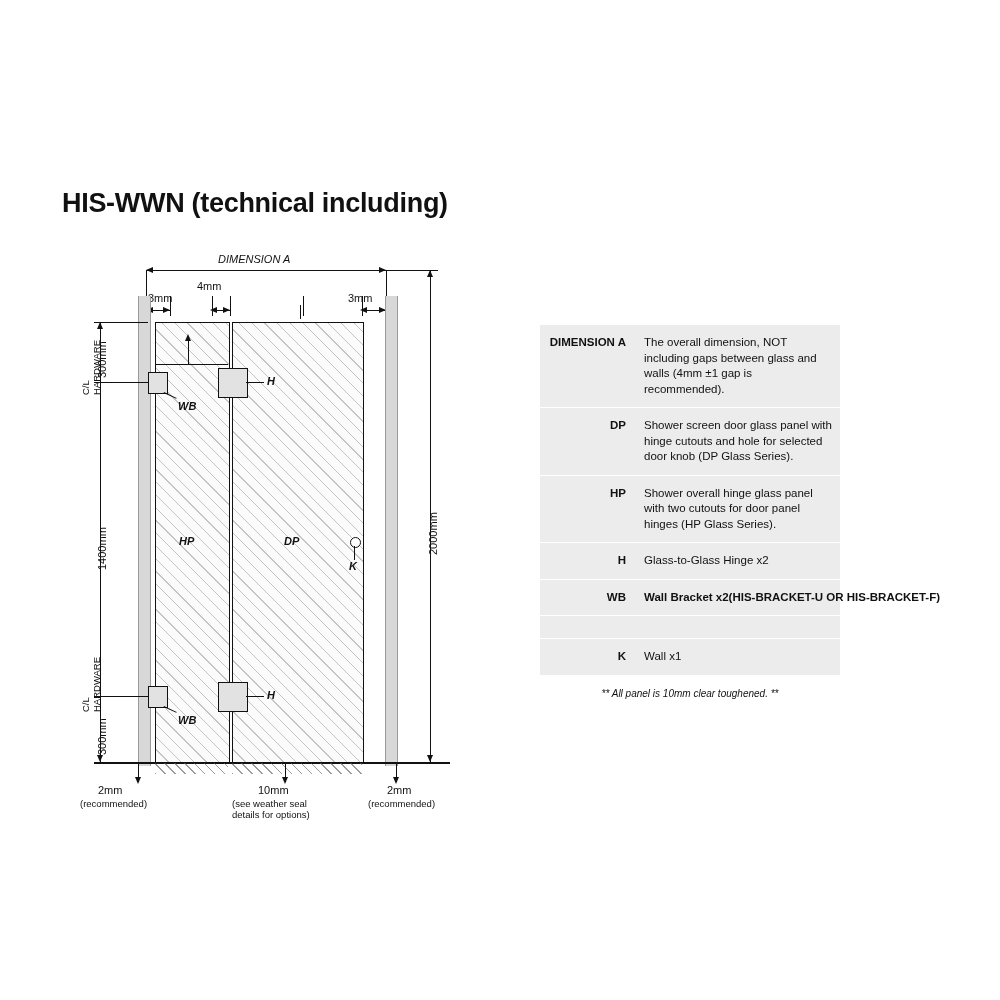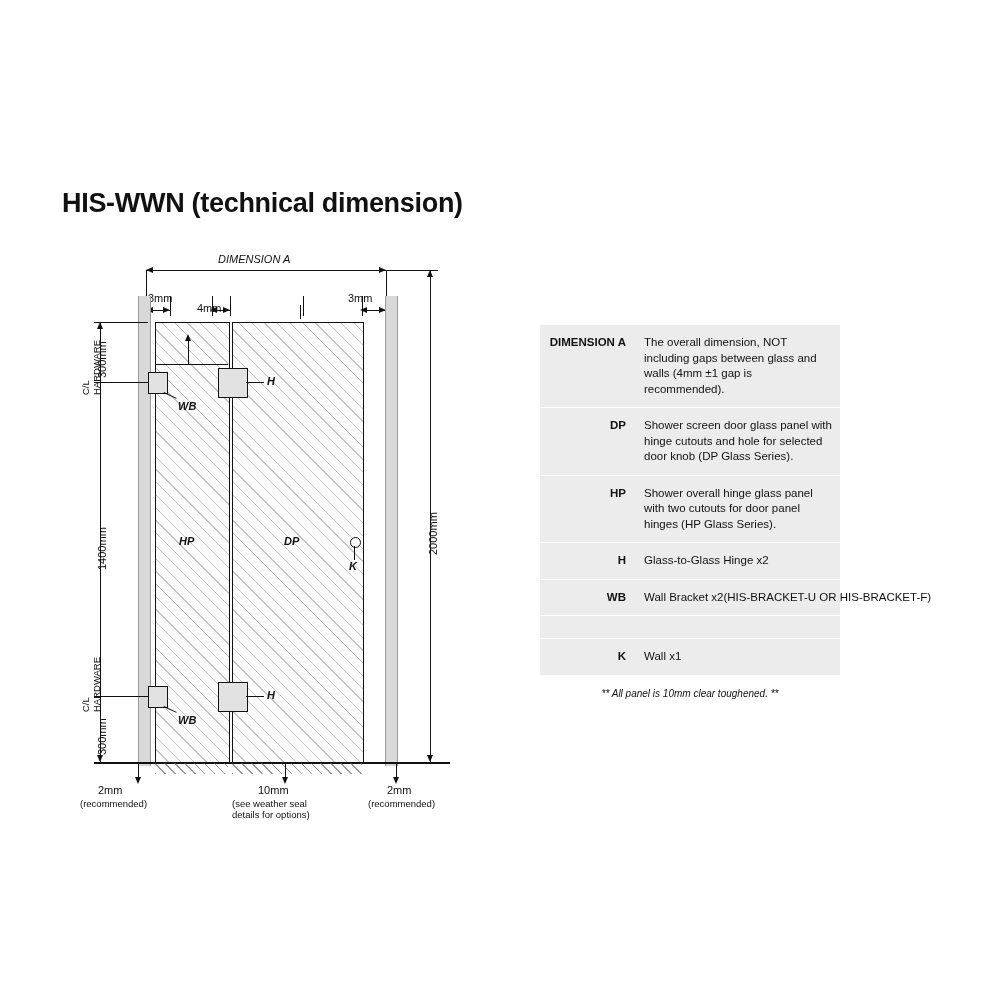--- a/index.html
+++ b/index.html
@@ -142,46 +142,46 @@
     box-sizing: border-box;
     line-height: 1.35;
   }
   .lrow .val {
     flex: 1;
     padding: 10px 8px 10px 8px;
     line-height: 1.35;
     box-sizing: border-box;
     white-space: pre-line;
   }
-  .lrow.wide .val { white-space: nowrap; }
+  .lrow.wide .val { white-space: nowrap; font-weight: bold; }
   .lrow.spacer { min-height: 22px; }
   #legend-footnote {
     padding: 12px 10px 14px 10px;
     text-align: center;
     font-size: 10px;
     font-style: italic;
     background: #ffffff;
   }
 </style>
 </head>
 <body>
 
-<div id="page-title">HIS-WWN (technical dimension)</div>
+<div id="page-title">HIS-WWN (technical including)</div>
 
 <div id="drawing">
 
   <div class="lbl it" style="left:158px; top:3px;">DIMENSION A</div>
   <div class="line hline" style="left:86px; top:20px; width:240px;"></div>
   <div class="arrowhead ah-left" style="left:86px; top:17px;"></div>
   <div class="arrowhead ah-right" style="left:319px; top:17px;"></div>
   <div class="line vline" style="left:86px; top:20px; height:45px;"></div>
   <div class="line vline" style="left:326px; top:20px; height:45px;"></div>
 
   <div class="lbl" style="left:88px; top:42px;">3mm</div>
-  <div class="lbl" style="left:137px; top:52px;">4mm</div>
+  <div class="lbl" style="left:137px; top:30px;">4mm</div>
   <div class="lbl" style="left:288px; top:42px;">3mm</div>
 
   <div class="line hline" style="left:86px; top:60px; width:24px;"></div>
   <div class="arrowhead ah-left" style="left:86px; top:57px;"></div>
   <div class="arrowhead ah-right" style="left:103px; top:57px;"></div>
 
   <div class="line hline" style="left:152px; top:60px; width:18px;"></div>
   <div class="arrowhead ah-left" style="left:150px; top:57px;"></div>
   <div class="arrowhead ah-right" style="left:163px; top:57px;"></div>
 

